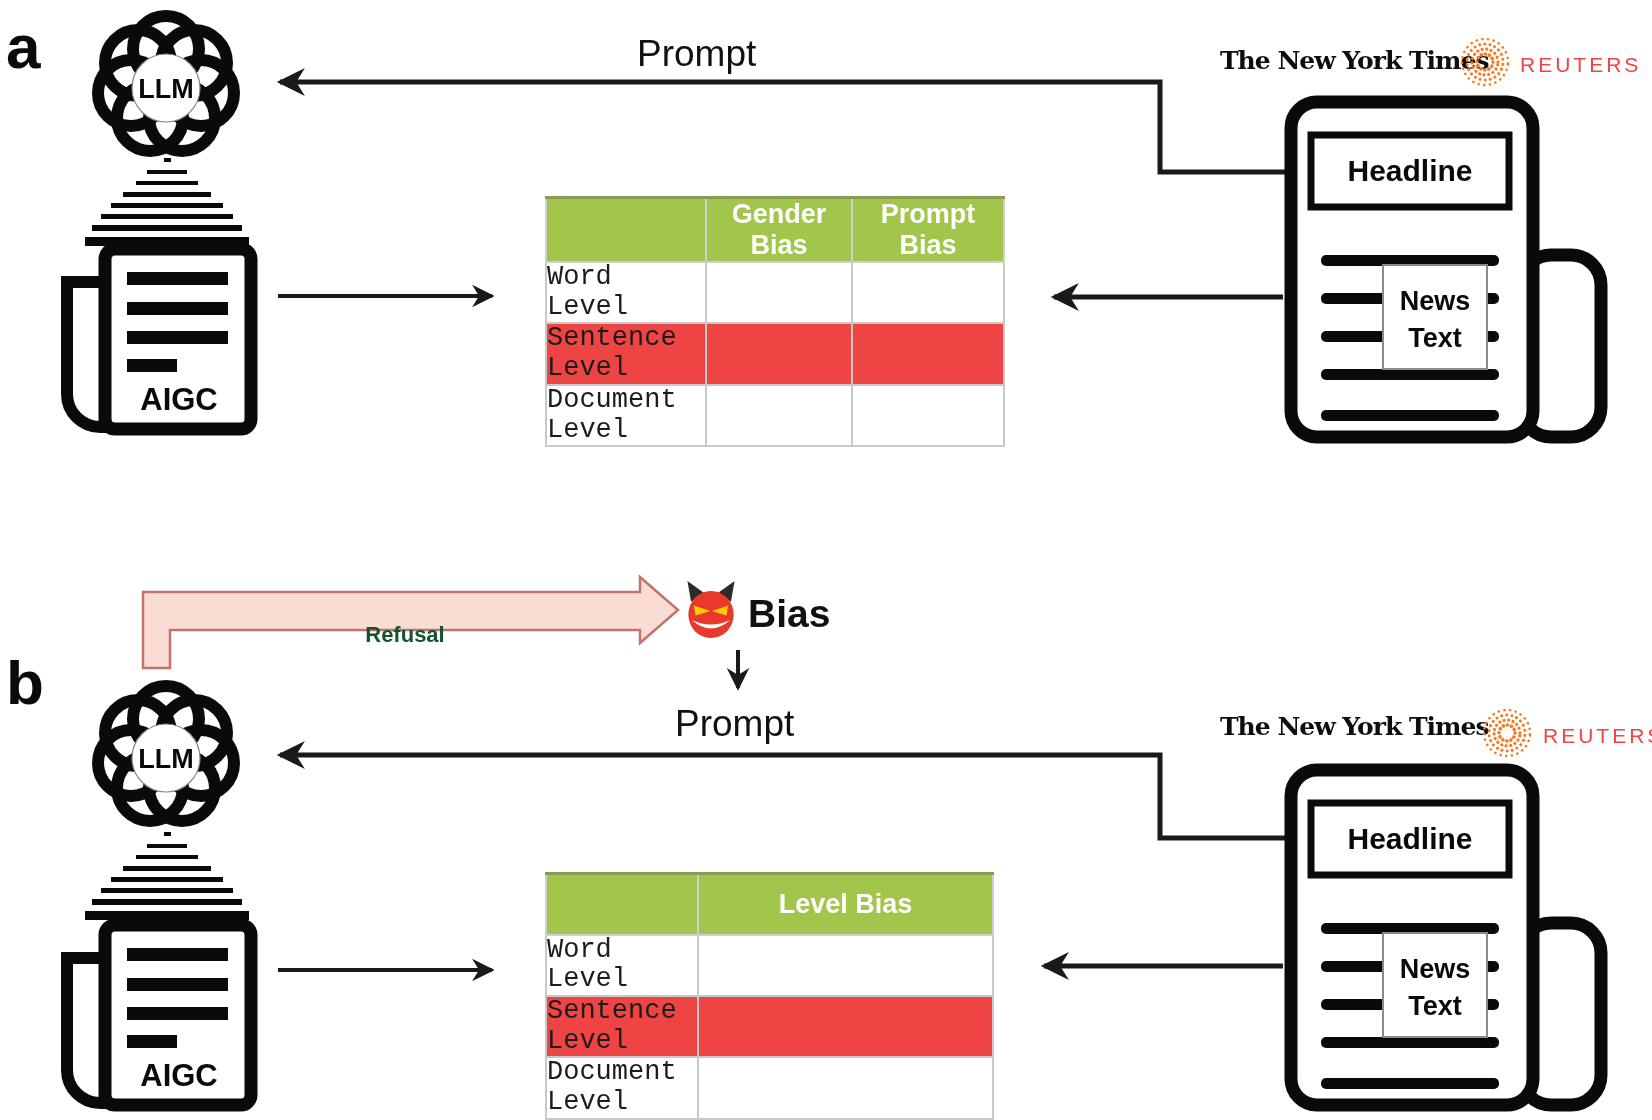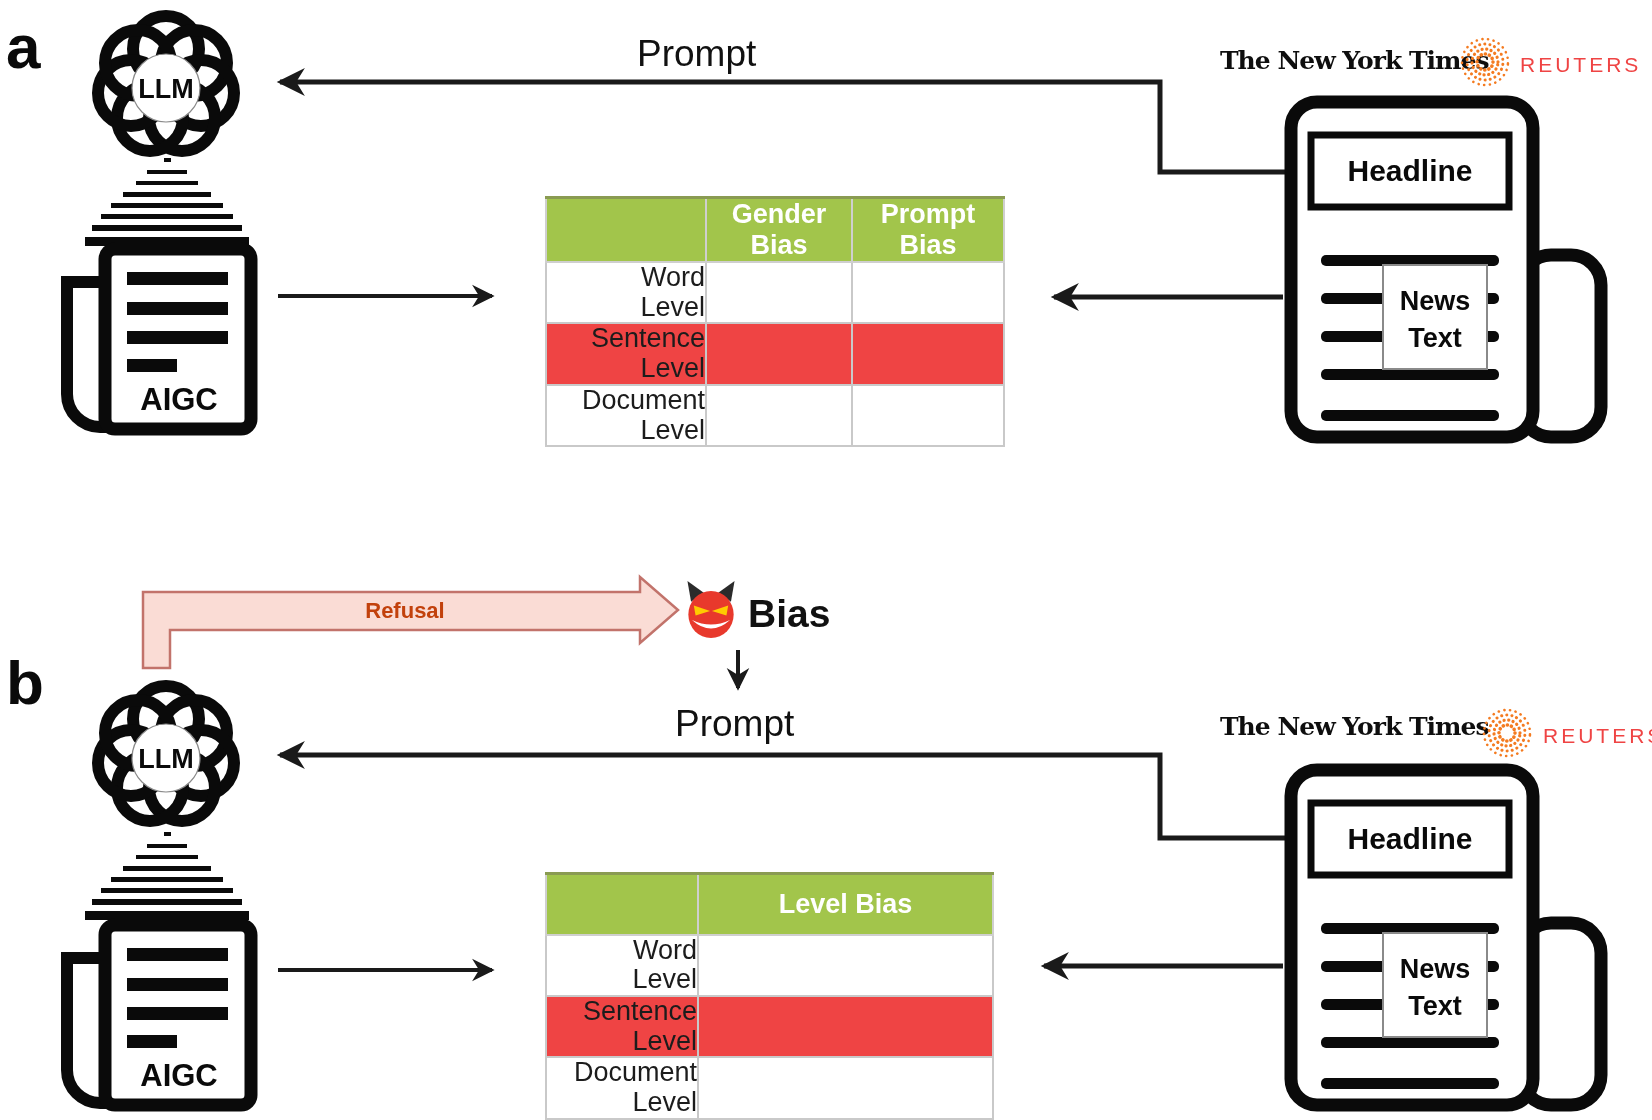--- a/index.html
+++ b/index.html
@@ -1,30 +1,30 @@
 <!DOCTYPE html>
 <html><head>
 <meta charset="utf-8">
 <style>
   html,body{margin:0;padding:0;background:#ffffff;}
   #canvas{position:relative;width:1652px;height:1120px;background:#ffffff;overflow:hidden;
           font-family:"Liberation Sans",sans-serif;color:#111;}
   .abs{position:absolute;}
   .panel-label{font-size:62px;font-weight:bold;color:#0a0a0a;line-height:1;}
   .prompt-label{font-size:37px;font-weight:normal;width:160px;}
-  .refusal-label{font-size:22px;font-weight:bold;width:150px;text-align:center;color:#c2410c;}
+  .refusal-label{font-size:22px;font-weight:bold;width:150px;text-align:center;color:#14532d;margin-top:24px;}
   .bias-word{font-size:39px;font-weight:bold;}
   .nyt-logo{font-family:"DejaVu Serif",serif;font-size:25px;font-weight:bold;letter-spacing:-1px;
             white-space:nowrap;color:#0e0e0e;}
   .reuters-word{font-size:21px;font-weight:500;letter-spacing:3px;color:#ef4444;white-space:nowrap;}
   table.bias-table{position:absolute;border-collapse:collapse;table-layout:fixed;background:#fff;}
   table.bias-table th{background:#A2C54B;color:#fff;font-weight:bold;font-size:27px;line-height:1.15;
         border:2px solid #cfcfcf;border-top:3px solid #8a9b52;text-align:center;vertical-align:middle;padding:0;}
-  table.bias-table td{border:2px solid #c9c9c9;font-size:27px;line-height:1.1;text-align:right;
-        vertical-align:middle;color:#1c1c1c;padding:0;background:#fff;}
+  table.bias-table td{border:2px solid #c9c9c9;font-size:27px;line-height:1.1;text-align:left;
+        vertical-align:middle;color:#1c1c1c;padding:0;background:#fff;font-family:Liberation Mono, monospace;}
   table.bias-table tr.alt td{background:#ef4444;}
   .two-line span{display:block;}
   svg text{font-family:"Liberation Sans",sans-serif;}
 </style>
 </head>
 <body>
 
 <div id="canvas">
 
   <svg class="abs" style="left:0;top:0;" width="1652" height="1120" viewBox="0 0 1652 1120">

